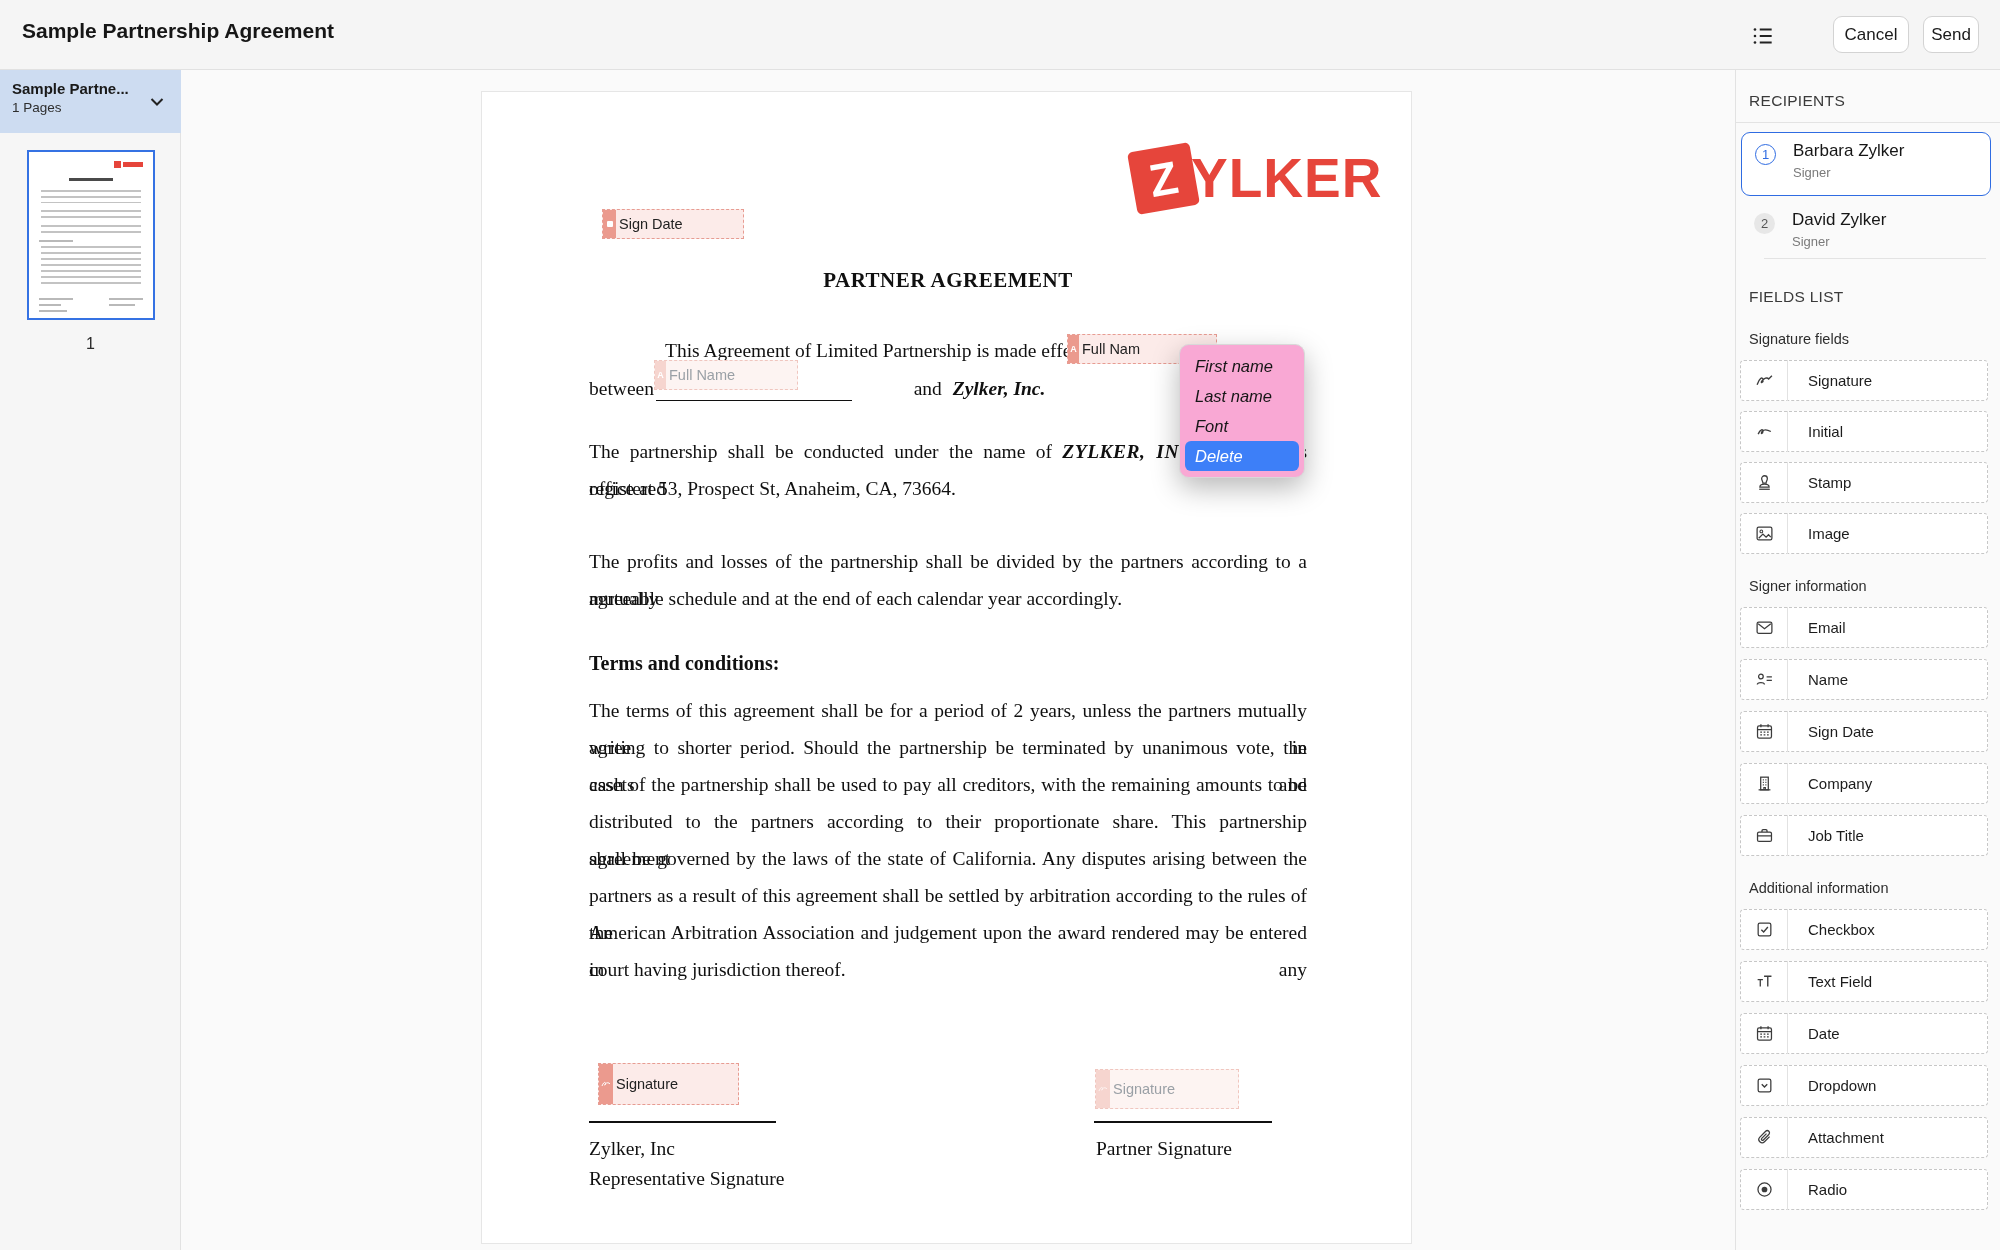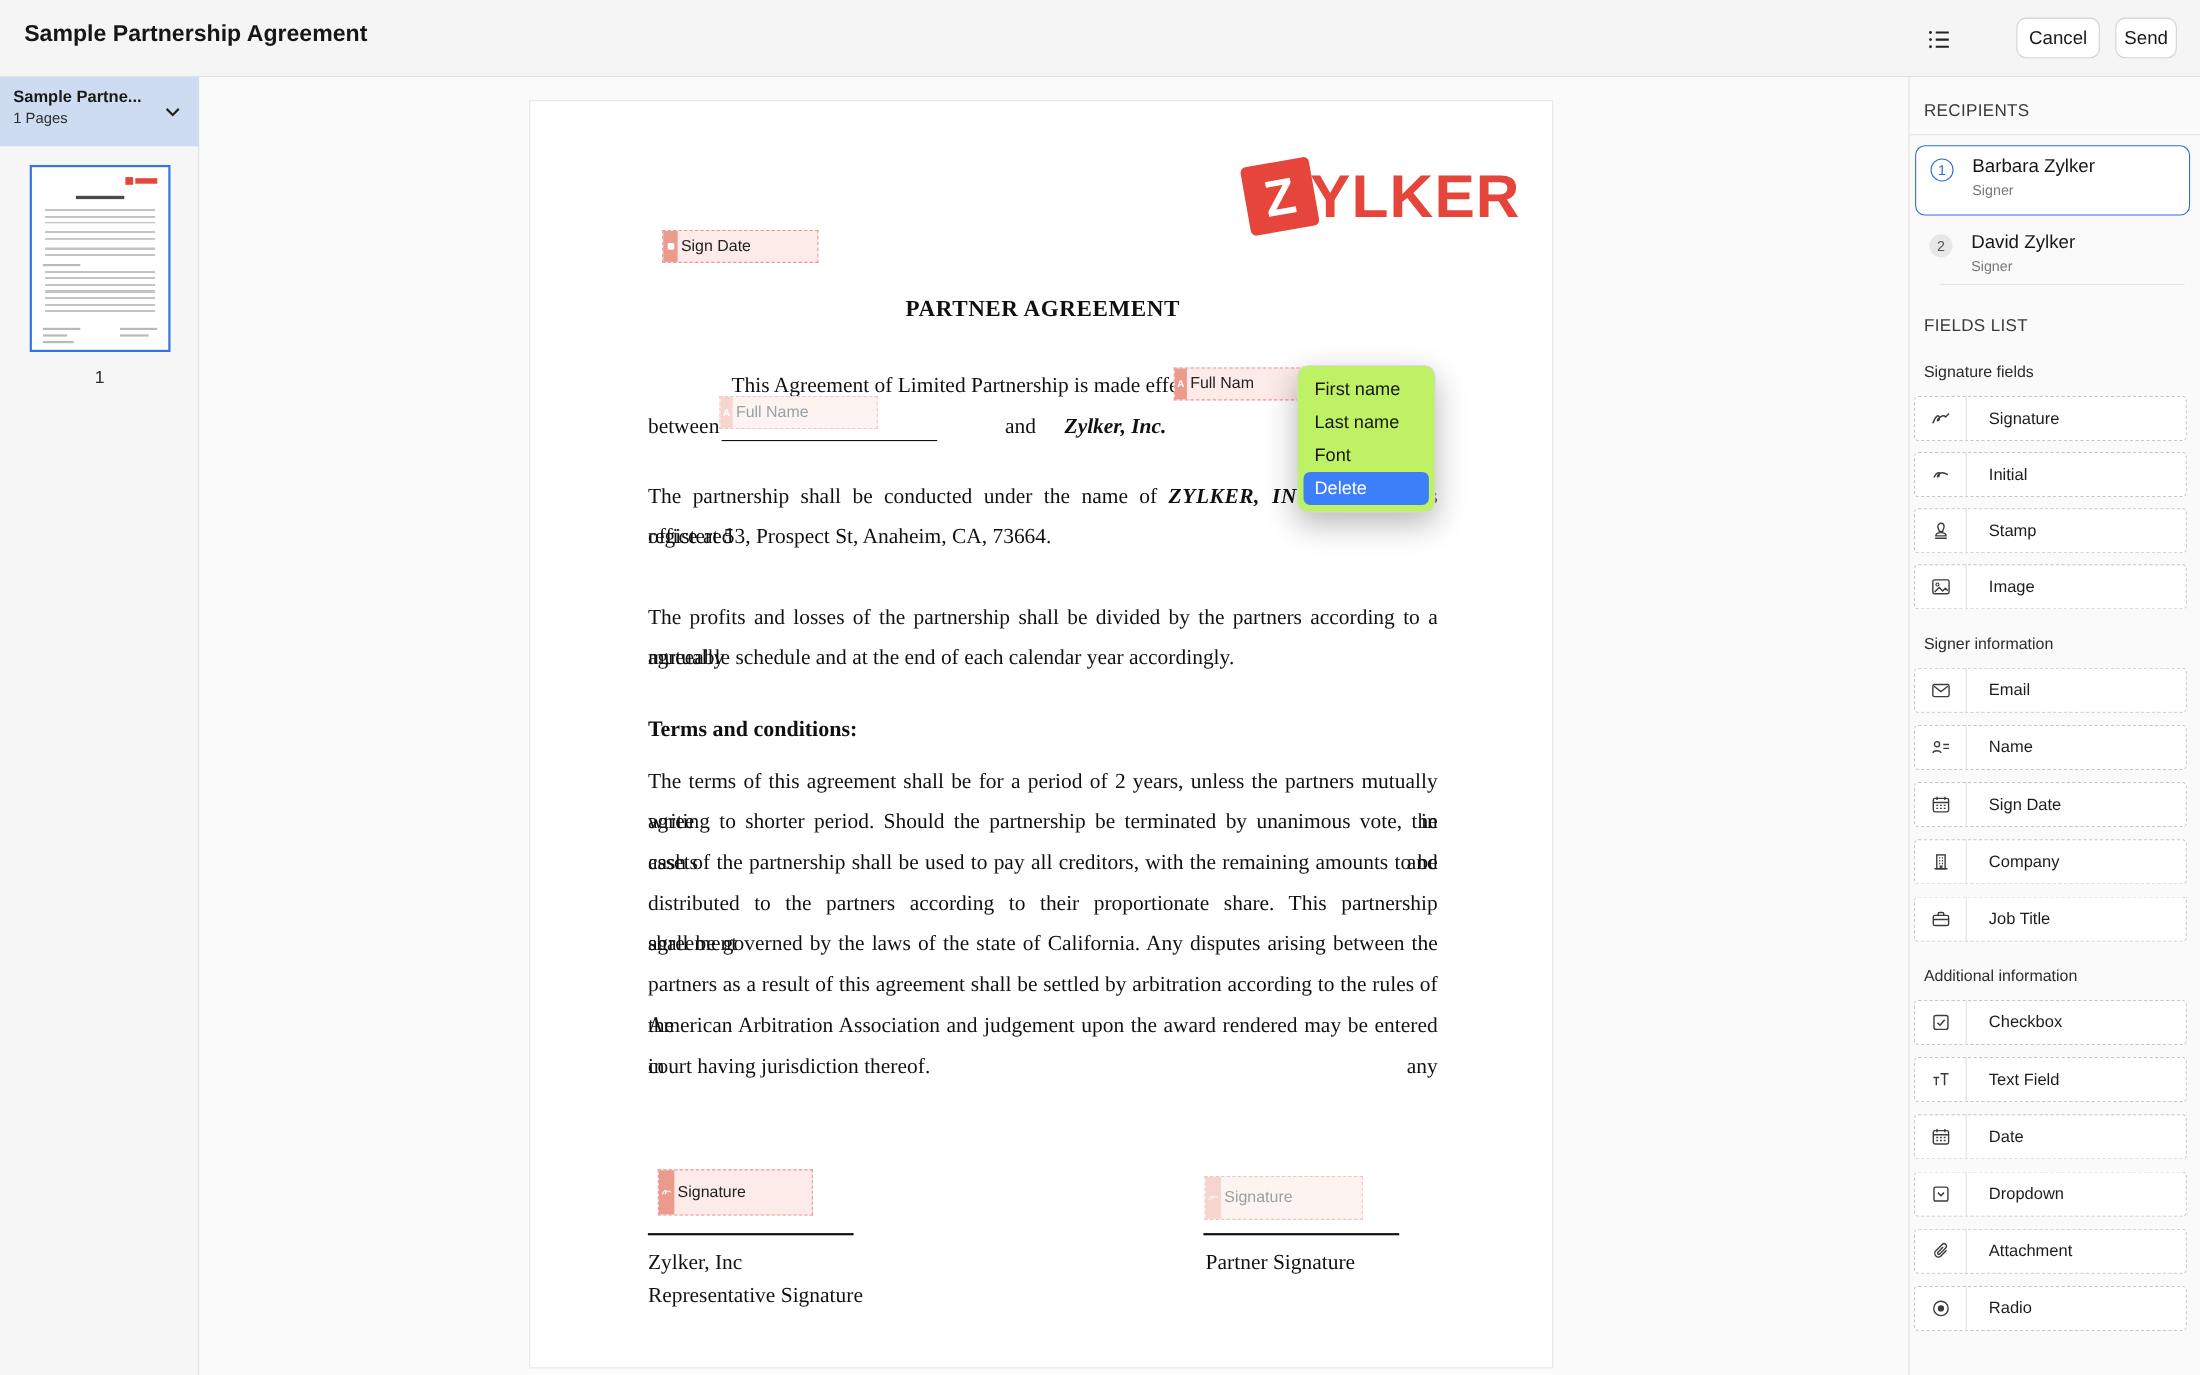--- a/index.html
+++ b/index.html
@@ -49,21 +49,21 @@
   .pfield.active { background:#fcebe9; border:1.5px dashed #e79c92; }
   .pfield.active .tab { background:#eb9a8e; }
   .pfield.active .body { color:#222; }
   .pfield.light { background:#fdf4f2; border:1.5px dashed #f0c6bf; }
   .pfield.light .tab { background:#f6d5cf; }
   .pfield.light .body { color:#9aa0a6; }
   .pfield .tab { width:13px; display:flex; align-items:center; justify-content:center; color:#fff; font-size:9px; font-weight:bold; }
   .pfield .lbl { font-size:14.5px; }
 
   
-  #ctx-menu { position:absolute; left:697px; top:240px; width:126px; background:#bef264; border:1px solid #d8d8d8; border-radius:10px; box-shadow:0 10px 28px rgba(0,0,0,.28); padding:6px 5px; z-index:15; font-family:"Liberation Sans",sans-serif; }
+  #ctx-menu { position:absolute; left:697px; top:252px; width:126px; background:#f9a8d4; border:1px solid #d8d8d8; border-radius:10px; box-shadow:0 10px 28px rgba(0,0,0,.28); padding:6px 5px; z-index:15; font-family:"Liberation Sans",sans-serif;font-style:italic; }
   .ctx-item { height:30px; line-height:30px; padding-left:10px; font-size:16.5px; color:#161616; border-radius:6px; cursor:pointer; }
   .ctx-item.hl { background:#3d7ff8; color:#fff; }
 
   
   #right-panel { position:absolute; left:1735px; top:70px; width:265px; height:1180px; background:#fafafa; border-left:1px solid #e2e2e2; }
   .rp-heading { position:absolute; left:13px; font-size:15.5px; color:#3a3a3a; letter-spacing:.3px; }
   .rp-divider { position:absolute; height:1px; background:#e3e3e3; }
   #recip-card { position:absolute; left:5px; top:62px; width:250px; height:64px; background:#fff; border:1.5px solid #2f6ce2; border-radius:9px; cursor:pointer; }
   .recip-row { position:absolute; left:5px; width:250px; height:60px; cursor:pointer; }
   .num-circle { position:absolute; left:13px; top:11px; width:21px; height:21px; border-radius:50%; font-size:13px; display:flex; align-items:center; justify-content:center; }
@@ -227,21 +227,21 @@
           <span>A</span>
         </div>
       <div class="body">
           <span class="lbl">Full Nam</span>
         </div>
     </div>
     <div class="doc-line" style="top:284px;">
       <span>between</span>
       <span style="display:inline-block; width:250px;"></span>
       <span>and</span>
-      <span style="font-weight:bold; font-style:italic; margin-left:21px;">Zylker, Inc.</span>
+      <span style="font-weight:bold; font-style:italic; margin-left:6px;">Zylker, Inc.</span>
     </div>
     <div class="blank" style="left:174px; top:281px; width:196px; height:28px;"></div>
 
     <div class="pfield light" style="left:172px; top:268px; width:144px; height:30px; z-index:5;">
       <div class="tab" style="width:11px;">
           <span>A</span>
         </div>
       <div class="body">
           <span class="lbl">Full Name</span>
         </div>

